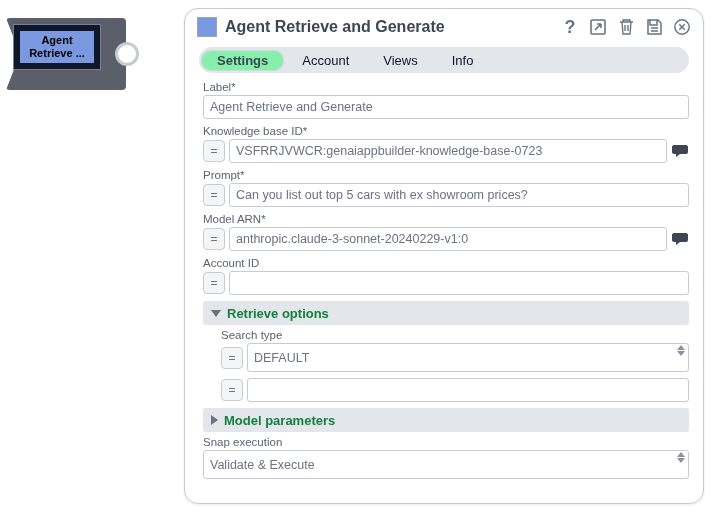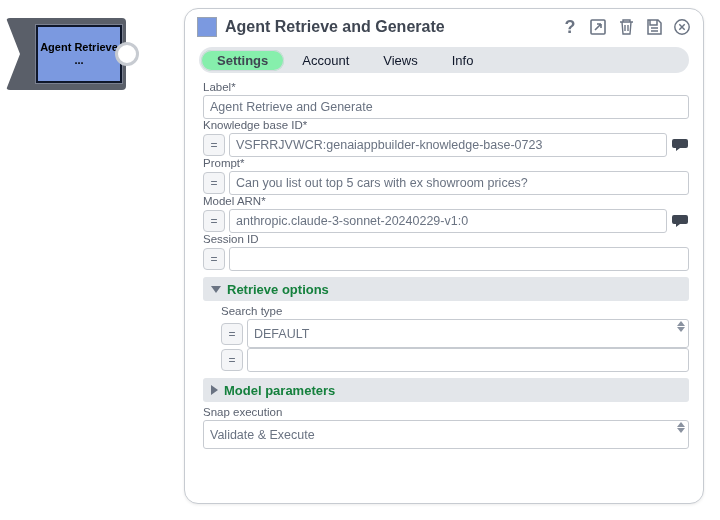--- a/index.html
+++ b/index.html
@@ -2,40 +2,40 @@
 <html><head>
 <meta charset="utf-8">
 <style>
   * { box-sizing: border-box; margin: 0; padding: 0; font-family: "Segoe UI", Arial, sans-serif; }
   body { background: #fff; width: 720px; height: 520px; position: relative; overflow: hidden; color: #444; }
 
   
   .node-wrap { position: absolute; top: 18px; left: 6px; }
   .node-arrow { position: relative; width: 132px; height: 72px; }
   .node-body { position: absolute; left: 0; top: 0; width: 120px; height: 72px; background: #5a5f69; clip-path: polygon(0 0, 100% 0, 100% 100%, 0 100%, 14px 50%); border-radius: 4px; }
-  .node-inner { position: absolute; left: 30px; top: 7px; width: 86px; height: 58px; background: #7b99e0; border: 2px solid #0f172a; outline: 1px solid #7a8090; display: flex; align-items: center; justify-content: center; text-align: center; font-size: 11px; font-weight: 600; color: #000; line-height: 1.2; padding: 2px; }
+  .node-inner { position: absolute; left: 8px; top: 7px; width: 86px; height: 44px; background: #7b99e0; border: 6px solid #0f172a; outline: 1px solid #7a8090; display: flex; align-items: center; justify-content: center; text-align: center; font-size: 11px; font-weight: 600; color: #000; line-height: 1.2; padding: 2px; }
   .node-port { position: absolute; right: -1px; top: 24px; width: 24px; height: 24px; border-radius: 50%; background: #fff; border: 3px solid #c7cbd1; }
 
   
   .panel { position: absolute; top: 8px; left: 184px; width: 520px; height: 496px; border: 1px solid #c7cbd1; border-radius: 14px; background: #fff; box-shadow: 0 1px 3px rgba(0,0,0,.08); display: flex; flex-direction: column; overflow: hidden; }
   .panel-header { display: flex; align-items: center; gap: 8px; padding: 8px 12px 6px 12px; }
   .panel-swatch { width: 20px; height: 20px; background: #7b99e0; border: 1px solid #9aa3b2; }
   .panel-title { font-size: 16px; font-weight: 700; color: #3f4652; flex: 1; }
   .panel-actions { display: flex; gap: 10px; align-items: center; color: #6a7382; }
   .panel-actions .icon { width: 18px; height: 18px; cursor: pointer; display: inline-flex; align-items: center; justify-content: center; }
   .panel-actions svg { stroke: #6a7382; }
 
   
   .tabs { display: flex; background: #e3e6ea; border-radius: 14px; margin: 4px 14px 8px 14px; padding: 0 2px; height: 26px; align-items: center; gap: 2px; }
   .tab { padding: 3px 16px; font-size: 13px; color: #0f172a; border-radius: 12px; cursor: pointer; }
   .tab.active { background: #86efac; color: #3f4652; font-weight: 600; box-shadow: 0 0 0 1px #d4d8de inset; }
 
   
   .form { padding: 0 14px 10px 18px; overflow-y: auto; flex: 1; }
-  .field { }
+  .field { margin-bottom: 6px; }
   .field-label { font-size: 11.5px; color: #5b6270; margin-bottom: 2px; display: block; }
   .field-row { display: flex; align-items: center; gap: 4px; }
   .eq-badge { width: 22px; height: 22px; border: 1px solid #c7cbd1; border-radius: 4px; background: #f4f5f7; display: flex; align-items: center; justify-content: center; font-size: 12px; color: #6a7382; cursor: pointer; flex: 0 0 22px; }
   .text-input { flex: 1; height: 24px; border: 1px solid #c7cbd1; border-radius: 3px; padding: 0 6px; font-size: 12.5px; color: #6a7382; background: #fff; }
   .bubble { width: 18px; color: #6a7382; display: flex; justify-content: center; cursor: pointer; }
   .full-input { width: 100%; height: 24px; border: 1px solid #c7cbd1; border-radius: 3px; padding: 0 6px; font-size: 12.5px; color: #6a7382; background: #fff; }
 
   
   .section-bar { background: #e3e6ea; height: 24px; display: flex; align-items: center; gap: 6px; padding: 0 8px; border-radius: 3px; margin: 6px 0 4px 0; cursor: pointer; }
   .section-caret { width: 0; height: 0; }
@@ -138,21 +138,21 @@
         <input class="text-input" value="anthropic.claude-3-sonnet-20240229-v1:0" style="">
         <div class="bubble">
           <svg width="16" height="14" viewBox="0 0 16 14" fill="#3f4652">
               <path d="M2 1 h12 a2 2 0 0 1 2 2 v5 a2 2 0 0 1 -2 2 h-6 l-4 3 v-3 h-2 a2 2 0 0 1 -2 -2 v-5 a2 2 0 0 1 2 -2 z"></path>
             </svg>
         </div>
       </div>
     </div>
 
     <div class="field">
-      <span class="field-label">Session ID</span>
+      <span class="field-label">Account ID</span>
       <div class="field-row">
         <div class="eq-badge">=</div>
         <input class="text-input" value="" style="">
       </div>
     </div>
 
     <div class="section-bar">
       <div class="section-caret caret-down"></div>
       <div class="section-title">Retrieve options</div>
     </div>

